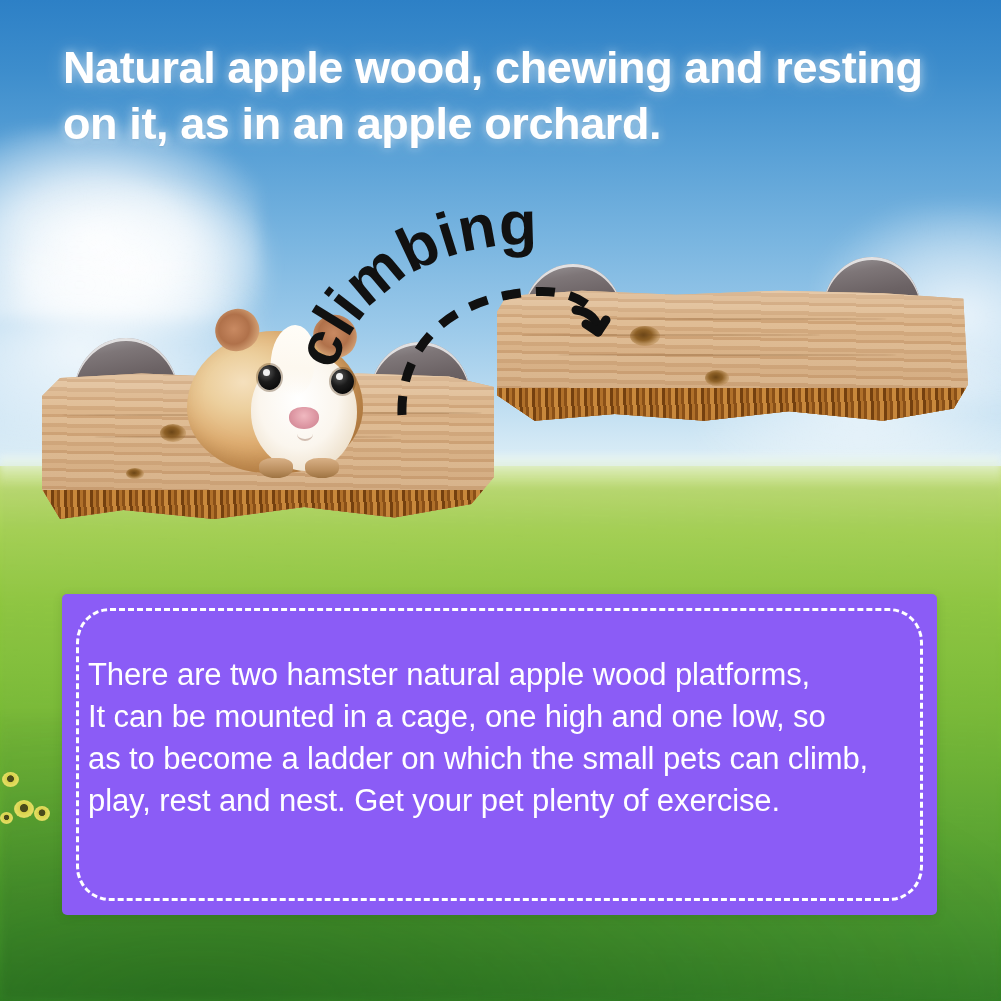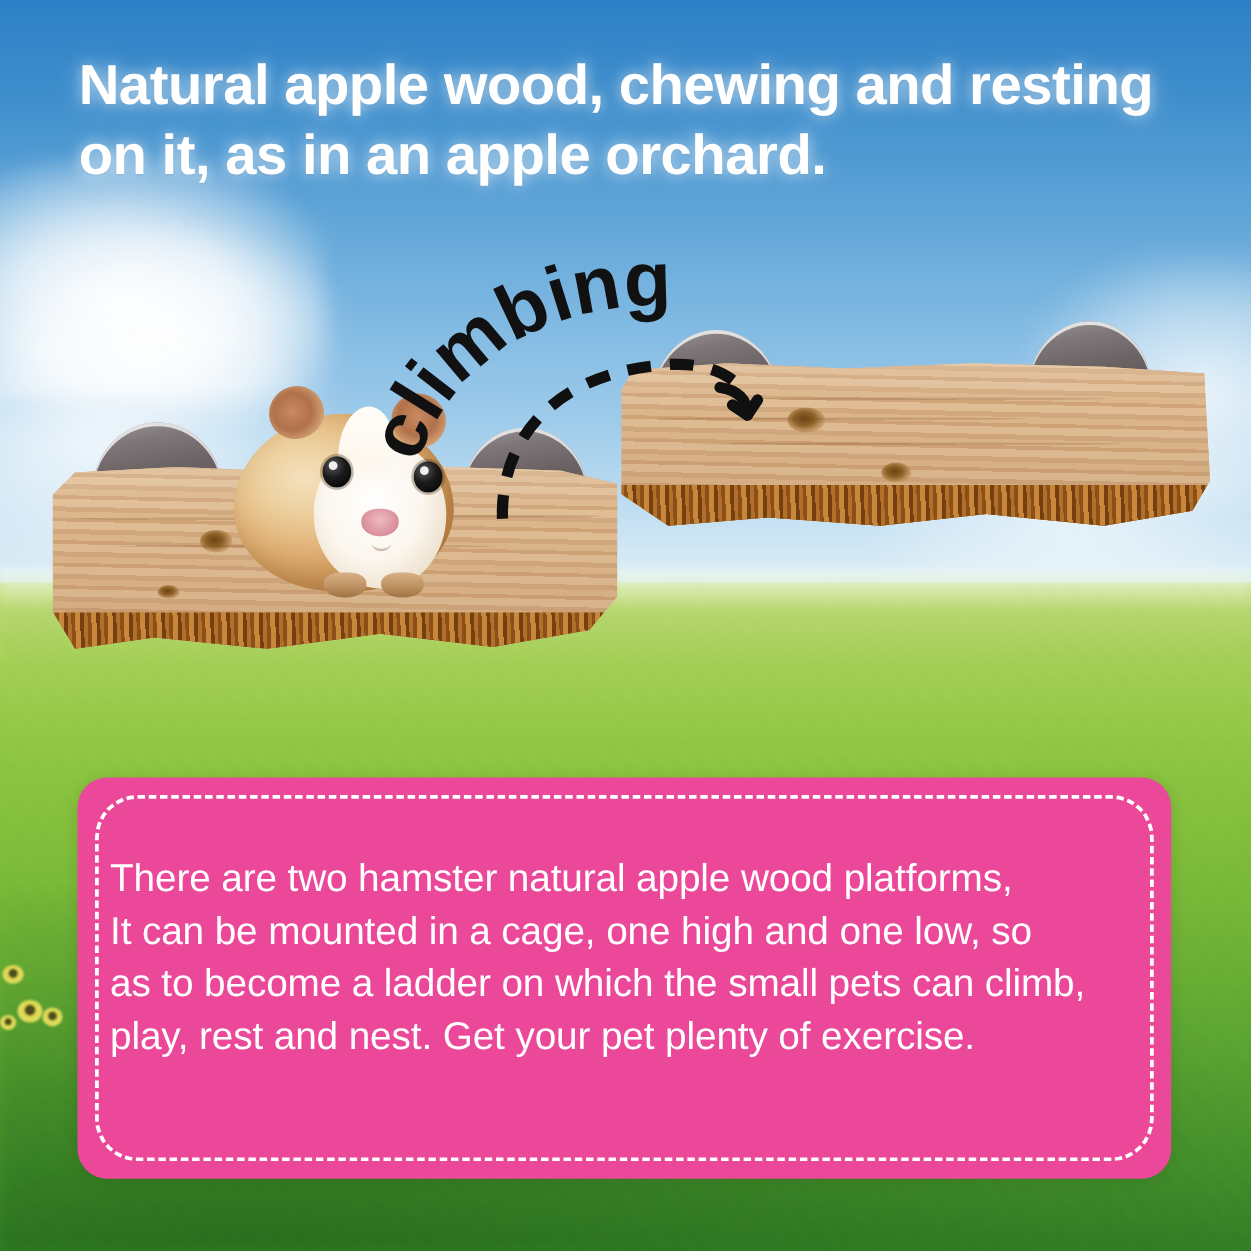--- a/index.html
+++ b/index.html
@@ -297,24 +297,24 @@
     width: 34px; height: 20px;
     border-radius: 40% 40% 48% 48%;
     background: linear-gradient(to bottom, #d9b187 0%, #bb8f5f 60%, #9e7342 100%);
   }
   .gp-paw.l { left: 74px; }
   .gp-paw.r { left: 120px; }
 
   
   .green-box {
     position: absolute;
-    left: 62px; top: 622px;
+    left: 62px; top: 594px;
     width: 875px; height: 321px;
-    background: #ec4899;
-    border-radius: 24px;
+    background: #8b5cf6;
+    border-radius: 5px;
     box-shadow: 0 2px 10px rgba(40,80,20,0.18);
   }
   .green-dash {
     position: absolute;
     left: 14px; top: 14px; right: 14px; bottom: 14px;
     border: 3px dashed #ffffff;
     border-radius: 34px;
     pointer-events: none;
   }
   .green-text {

